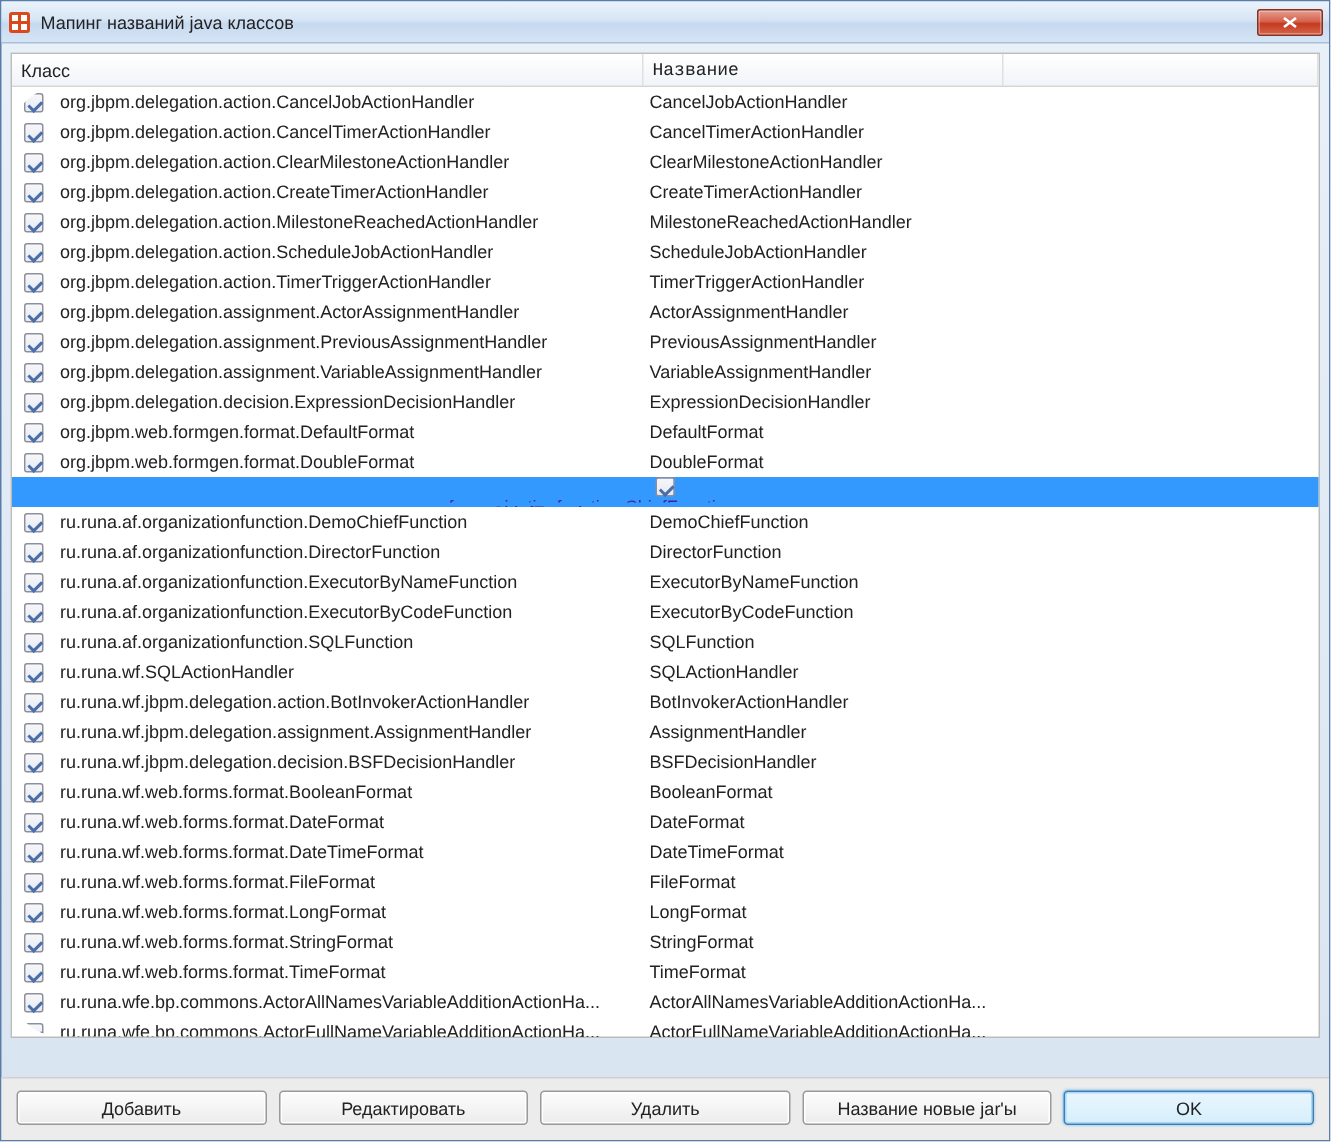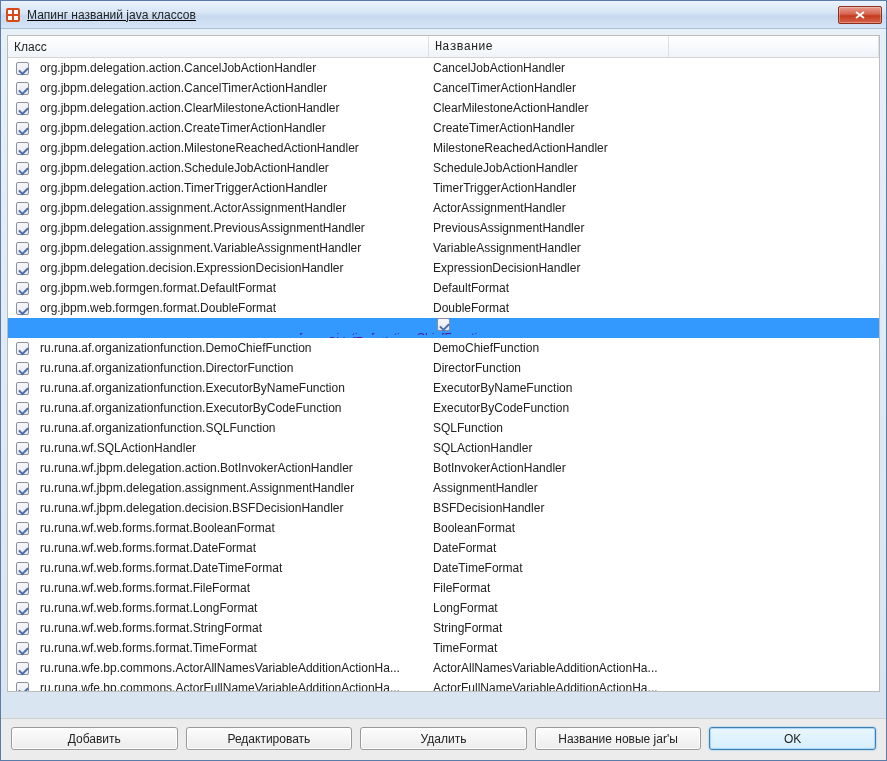--- a/index.html
+++ b/index.html
@@ -19,21 +19,20 @@
       background: linear-gradient(#e8f0f8, #d8e4f0);
       border: 1px solid #5a7ca8;
     }
     .titlebar {
       height: 28px;
       background: linear-gradient(#ebf3fb, #d6e5f5 45%, #c6d9ef 55%, #d6e5f5);
       display: flex;
       align-items: center;
       padding: 10px 4px;
       border-bottom: 1px solid #aabfd6;
-      text-decoration: underline;
     }
     .titlebar-icon {
       width: 16px;
       height: 16px;
       margin-right: 6px;
       display: inline-flex;
       align-items: center;
       justify-content: center;
     }
     .titlebar-title {
@@ -89,20 +88,21 @@
       display: flex;
       align-items: center;
     }
     .th-class { width: 421px; }
     .th-name { width: 240px; font-family: Liberation Mono, monospace; }
     .th-rest { flex: 1; }
     .rows {
       flex: 1;
       overflow-y: scroll;
       overflow-x: hidden;
+      border-radius: 32px;
     }
     .row {
       display: flex;
       height: 20px;
       align-items: center;
       font-size: 12px;
       color: #222;
     }
     .row.selected {
       background: #3399ff;

